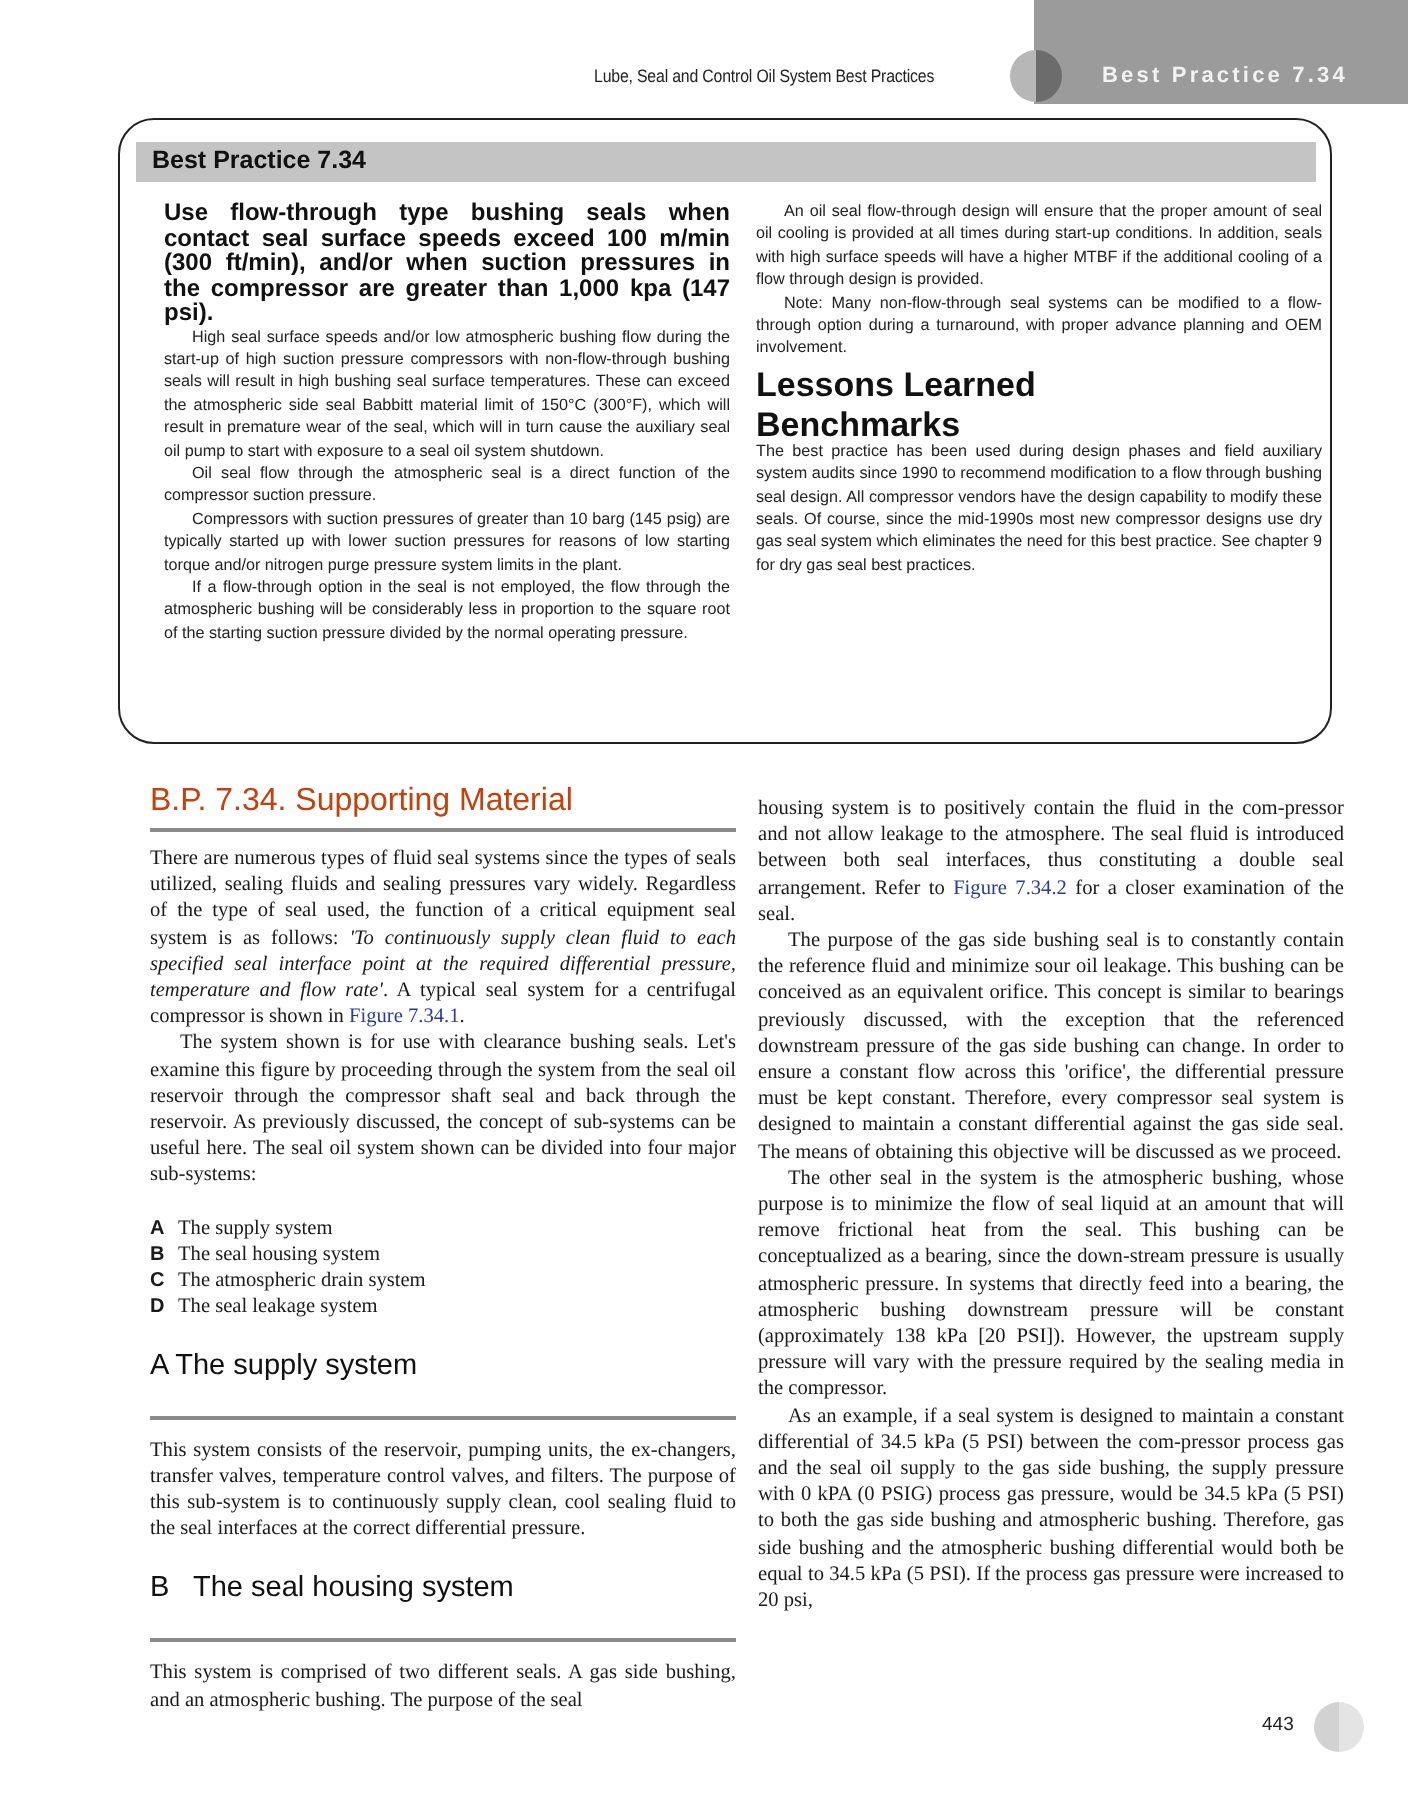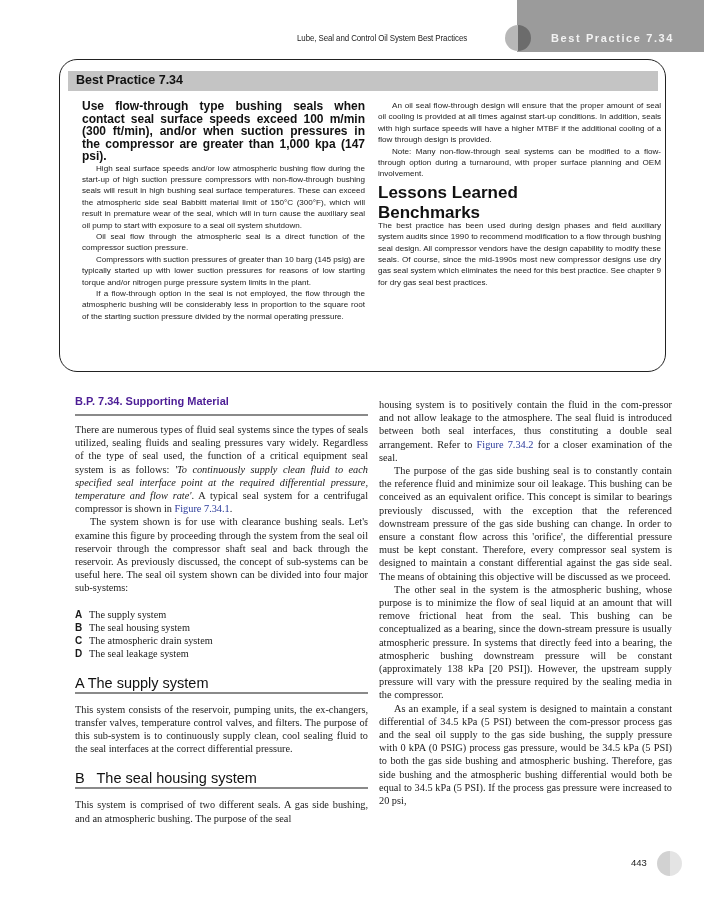--- a/index.html
+++ b/index.html
@@ -21,22 +21,22 @@
     .bp-col-right { left: 318px; top: 40px; width: 283px; }
     .bp-lead { font-weight: bold; font-size: 12px; line-height: 12.5px; color: #111; }
     .bp-p { text-indent: 14px; }
     .bp-h { font-weight: bold; font-size: 17px; line-height: 14px; color: #111; margin-top: 6px; }
     .bp-bold { font-weight: bold; font-size: 9.6px; line-height: 12.5px; color: #111; }
 
     
     .col { position: absolute; font-size: 10.3px; line-height: 13.2px; text-align: justify; color: #1a1a1a; }
     .col-left { left: 75px; top: 391px; width: 293px; }
     .col-right { left: 379px; top: 398px; width: 293px; }
-    .sec-title { font-family: "Liberation Sans", sans-serif; font-weight: bold; font-size: 11px; line-height: 20px; color: #4c1d95; padding-bottom: 3px; border-bottom: 2px solid #8a8a8a; margin-bottom: 7px; }
-    .sub-title { font-family: "Liberation Sans", sans-serif; font-weight: normal; font-size: 14.5px; line-height: 18px; color: #111; padding-bottom: 0; border-bottom: 2px solid #8a8a8a; margin-top: 14px; margin-bottom: 9px; }
+    .sec-title { font-family: "Liberation Sans", sans-serif; font-weight: normal; font-size: 16px; line-height: 20px; color: #c2410c; padding-bottom: 3px; border-bottom: 2px solid #8a8a8a; margin-bottom: 7px; }
+    .sub-title { font-family: "Liberation Sans", sans-serif; font-weight: normal; font-size: 14.5px; line-height: 18px; color: #111; padding-bottom: 16px; border-bottom: 2px solid #8a8a8a; margin-top: 14px; margin-bottom: 9px; }
     .p { }
     .pi { text-indent: 15px; }
     .link { color: #2a3a9a; }
     .list { margin-top: 13px; }
     .list-item { display: flex; line-height: 13px; }
     .list-letter { font-family: "Liberation Sans", sans-serif; font-weight: bold; width: 14px; font-size: 10px; }
 
     .page-num { position: absolute; left: 631px; top: 857px; font-family: "Liberation Sans", sans-serif; font-size: 9.5px; color: #222; }
     .page-disc { position: absolute; left: 657px; top: 851px; width: 25px; height: 25px; border-radius: 50%; background: linear-gradient(90deg, #d2d2d2 50%, #e4e4e4 50%); }
   </style>
@@ -54,22 +54,22 @@
 
   <div class="bp-col bp-col-left">
     <div class="bp-lead">Use flow-through type bushing seals when contact seal surface speeds exceed 100 m/min (300 ft/min), and/or when suction pressures in the compressor are greater than 1,000 kpa (147 psi).</div>
     <div class="bp-p">High seal surface speeds and/or low atmospheric bushing flow during the start-up of high suction pressure compressors with non-flow-through bushing seals will result in high bushing seal surface temperatures. These can exceed the atmospheric side seal Babbitt material limit of 150°C (300°F), which will result in premature wear of the seal, which will in turn cause the auxiliary seal oil pump to start with exposure to a seal oil system shutdown.</div>
     <div class="bp-p">Oil seal flow through the atmospheric seal is a direct function of the compressor suction pressure.</div>
     <div class="bp-p">Compressors with suction pressures of greater than 10 barg (145 psig) are typically started up with lower suction pressures for reasons of low starting torque and/or nitrogen purge pressure system limits in the plant.</div>
     <div class="bp-p">If a flow-through option in the seal is not employed, the flow through the atmospheric bushing will be considerably less in proportion to the square root of the starting suction pressure divided by the normal operating pressure.</div>
   </div>
 
   <div class="bp-col bp-col-right">
-    <div class="bp-p">An oil seal flow-through design will ensure that the proper amount of seal oil cooling is provided at all times against start-up conditions. In addition, seals with high surface speeds will have a higher MTBF if the additional cooling of a flow through design is provided.</div>
-    <div class="bp-p">Note: Many non-flow-through seal systems can be modified to a flow-through option during a turnaround, with proper surface planning and OEM involvement.</div>
+    <div class="bp-p">An oil seal flow-through design will ensure that the proper amount of seal oil cooling is provided at all times during start-up conditions. In addition, seals with high surface speeds will have a higher MTBF if the additional cooling of a flow through design is provided.</div>
+    <div class="bp-p">Note: Many non-flow-through seal systems can be modified to a flow-through option during a turnaround, with proper advance planning and OEM involvement.</div>
     <div class="bp-h">Lessons Learned</div>
     <div class="bp-h">Benchmarks</div>
     <div>The best practice has been used during design phases and field auxiliary system audits since 1990 to recommend modification to a flow through bushing seal design. All compressor vendors have the design capability to modify these seals. Of course, since the mid-1990s most new compressor designs use dry gas seal system which eliminates the need for this best practice. See chapter 9 for dry gas seal best practices.</div>
   </div>
 </div>
 
 <div class="col col-left">
   <div class="sec-title">B.P. 7.34. Supporting Material</div>
   <div class="p"><span>There are numerous types of fluid seal systems since the types of seals utilized, sealing fluids and sealing pressures vary widely. Regardless of the type of seal used, the function of a critical equipment seal system is as follows: </span><i>'To continuously supply clean fluid to each specified seal interface point at the required differential pressure, temperature and flow rate'</i><span>. A typical seal system for a centrifugal compressor is shown in </span><span class="link">Figure 7.34.1</span><span>.</span></div>
   <div class="pi">The system shown is for use with clearance bushing seals. Let's examine this figure by proceeding through the system from the seal oil reservoir through the compressor shaft seal and back through the reservoir. As previously discussed, the concept of sub-systems can be useful here. The seal oil system shown can be divided into four major sub-systems:</div>

